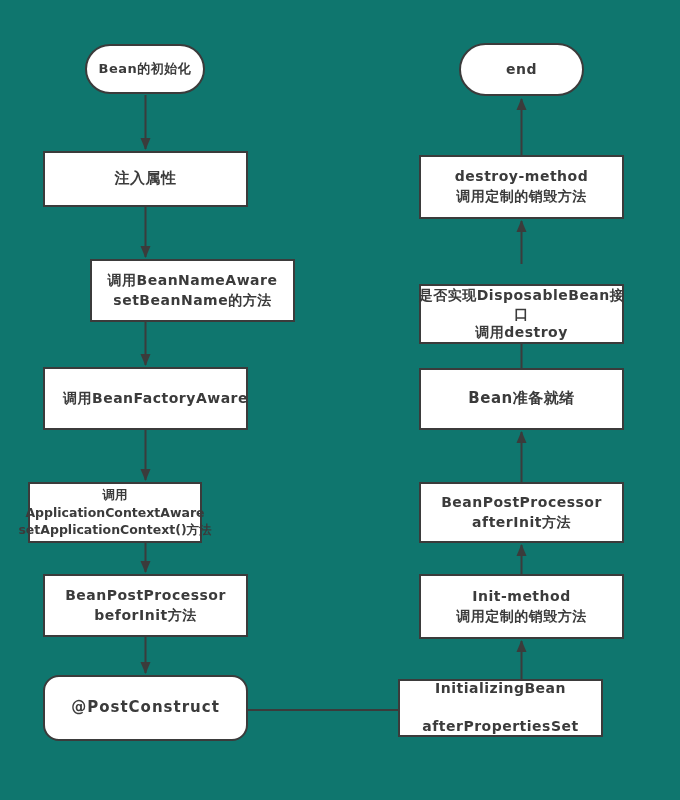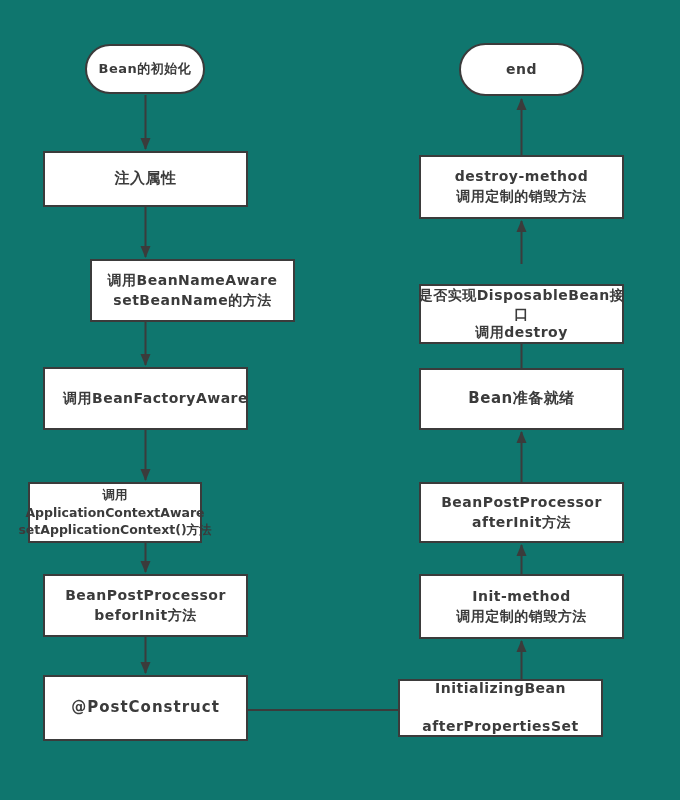--- a/index.html
+++ b/index.html
@@ -97,21 +97,21 @@
     <span>调用</span>
     <span>ApplicationContextAware</span>
     <span>setApplicationContext()方法</span>
   </div>
 
   <div class="node" style="left:43px; top:574px; width:205px; height:63px;">
     <span>BeanPostProcessor</span>
     <span>beforInit方法</span>
   </div>
 
-  <div class="node big-text" style="left:43px; top:675px; width:205px; height:66px;">
+  <div class="node big-text" style="left:43px; top:675px; width:205px; height:66px;border-radius:16px;">
     <span>@PostConstruct</span>
   </div>
 
   <div class="node" style="left:419px; top:155px; width:205px; height:64px;align-items:center;">
     <span>destroy-method</span>
     <span>调用定制的销毁方法</span>
   </div>
 
   <div class="node" style="left:419px; top:256px; width:205px; height:60px; line-height:1.35;margin-top:28px;">
     <span>是否实现DisposableBean接</span>

